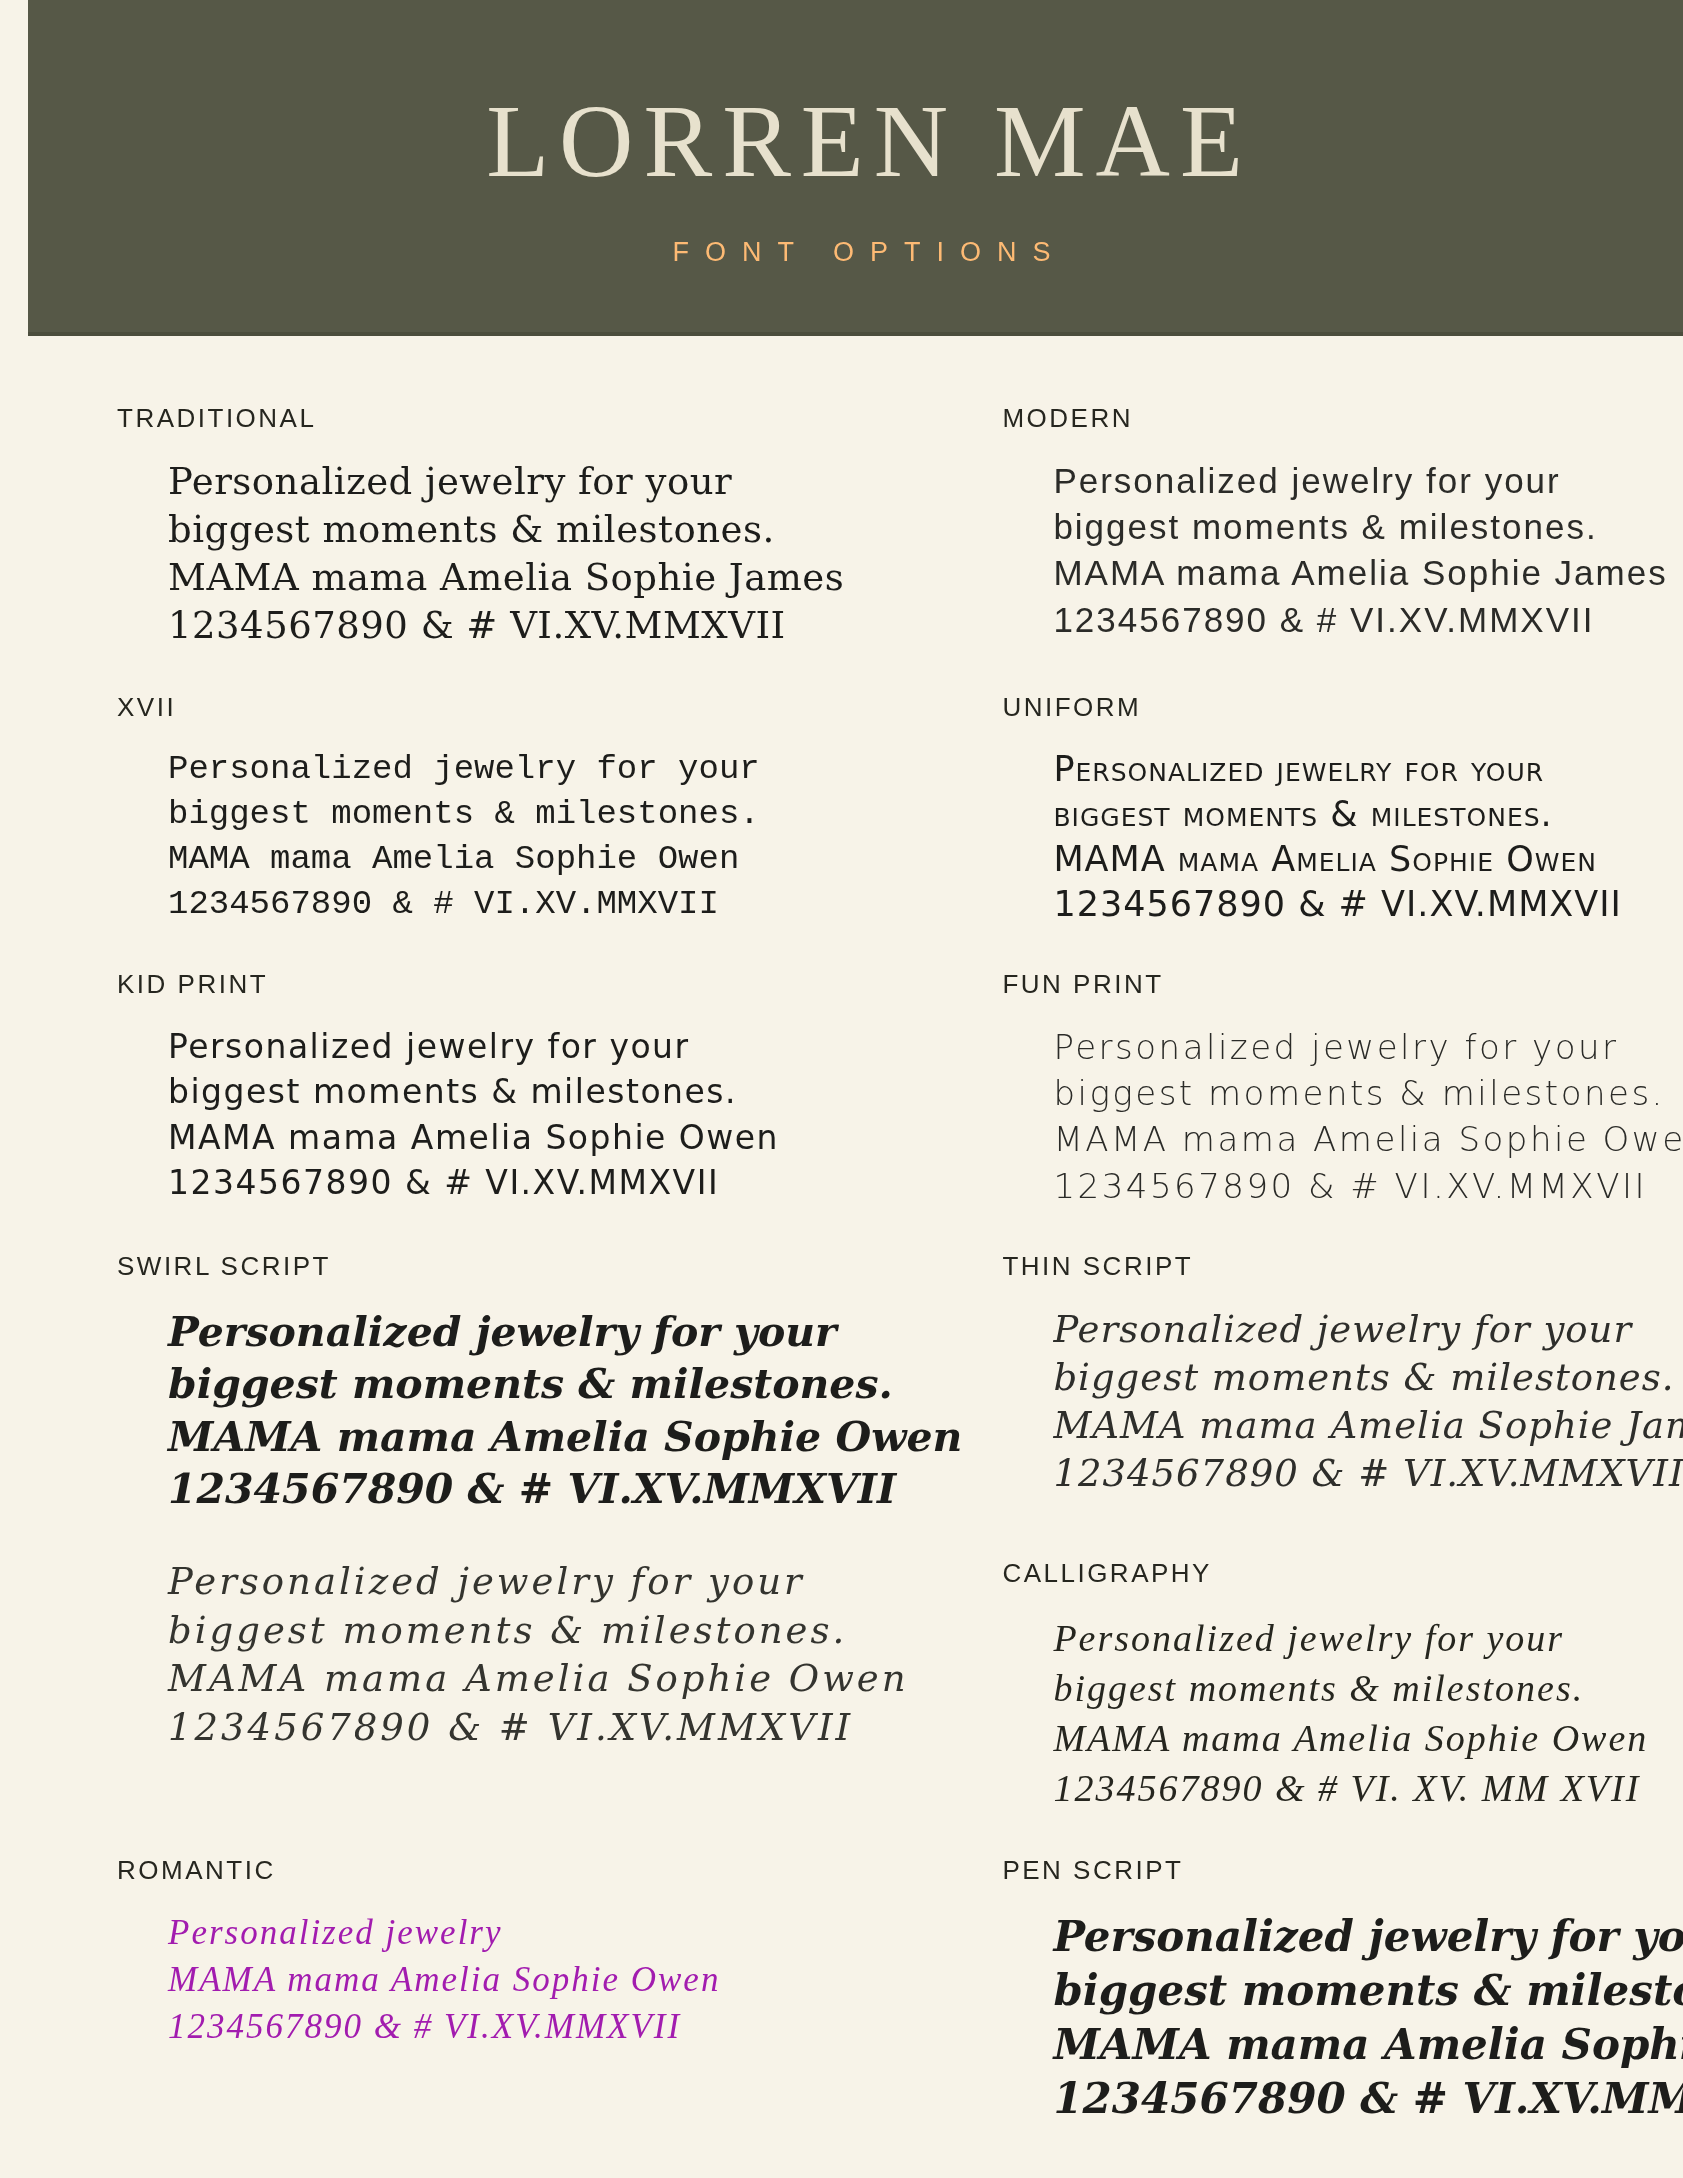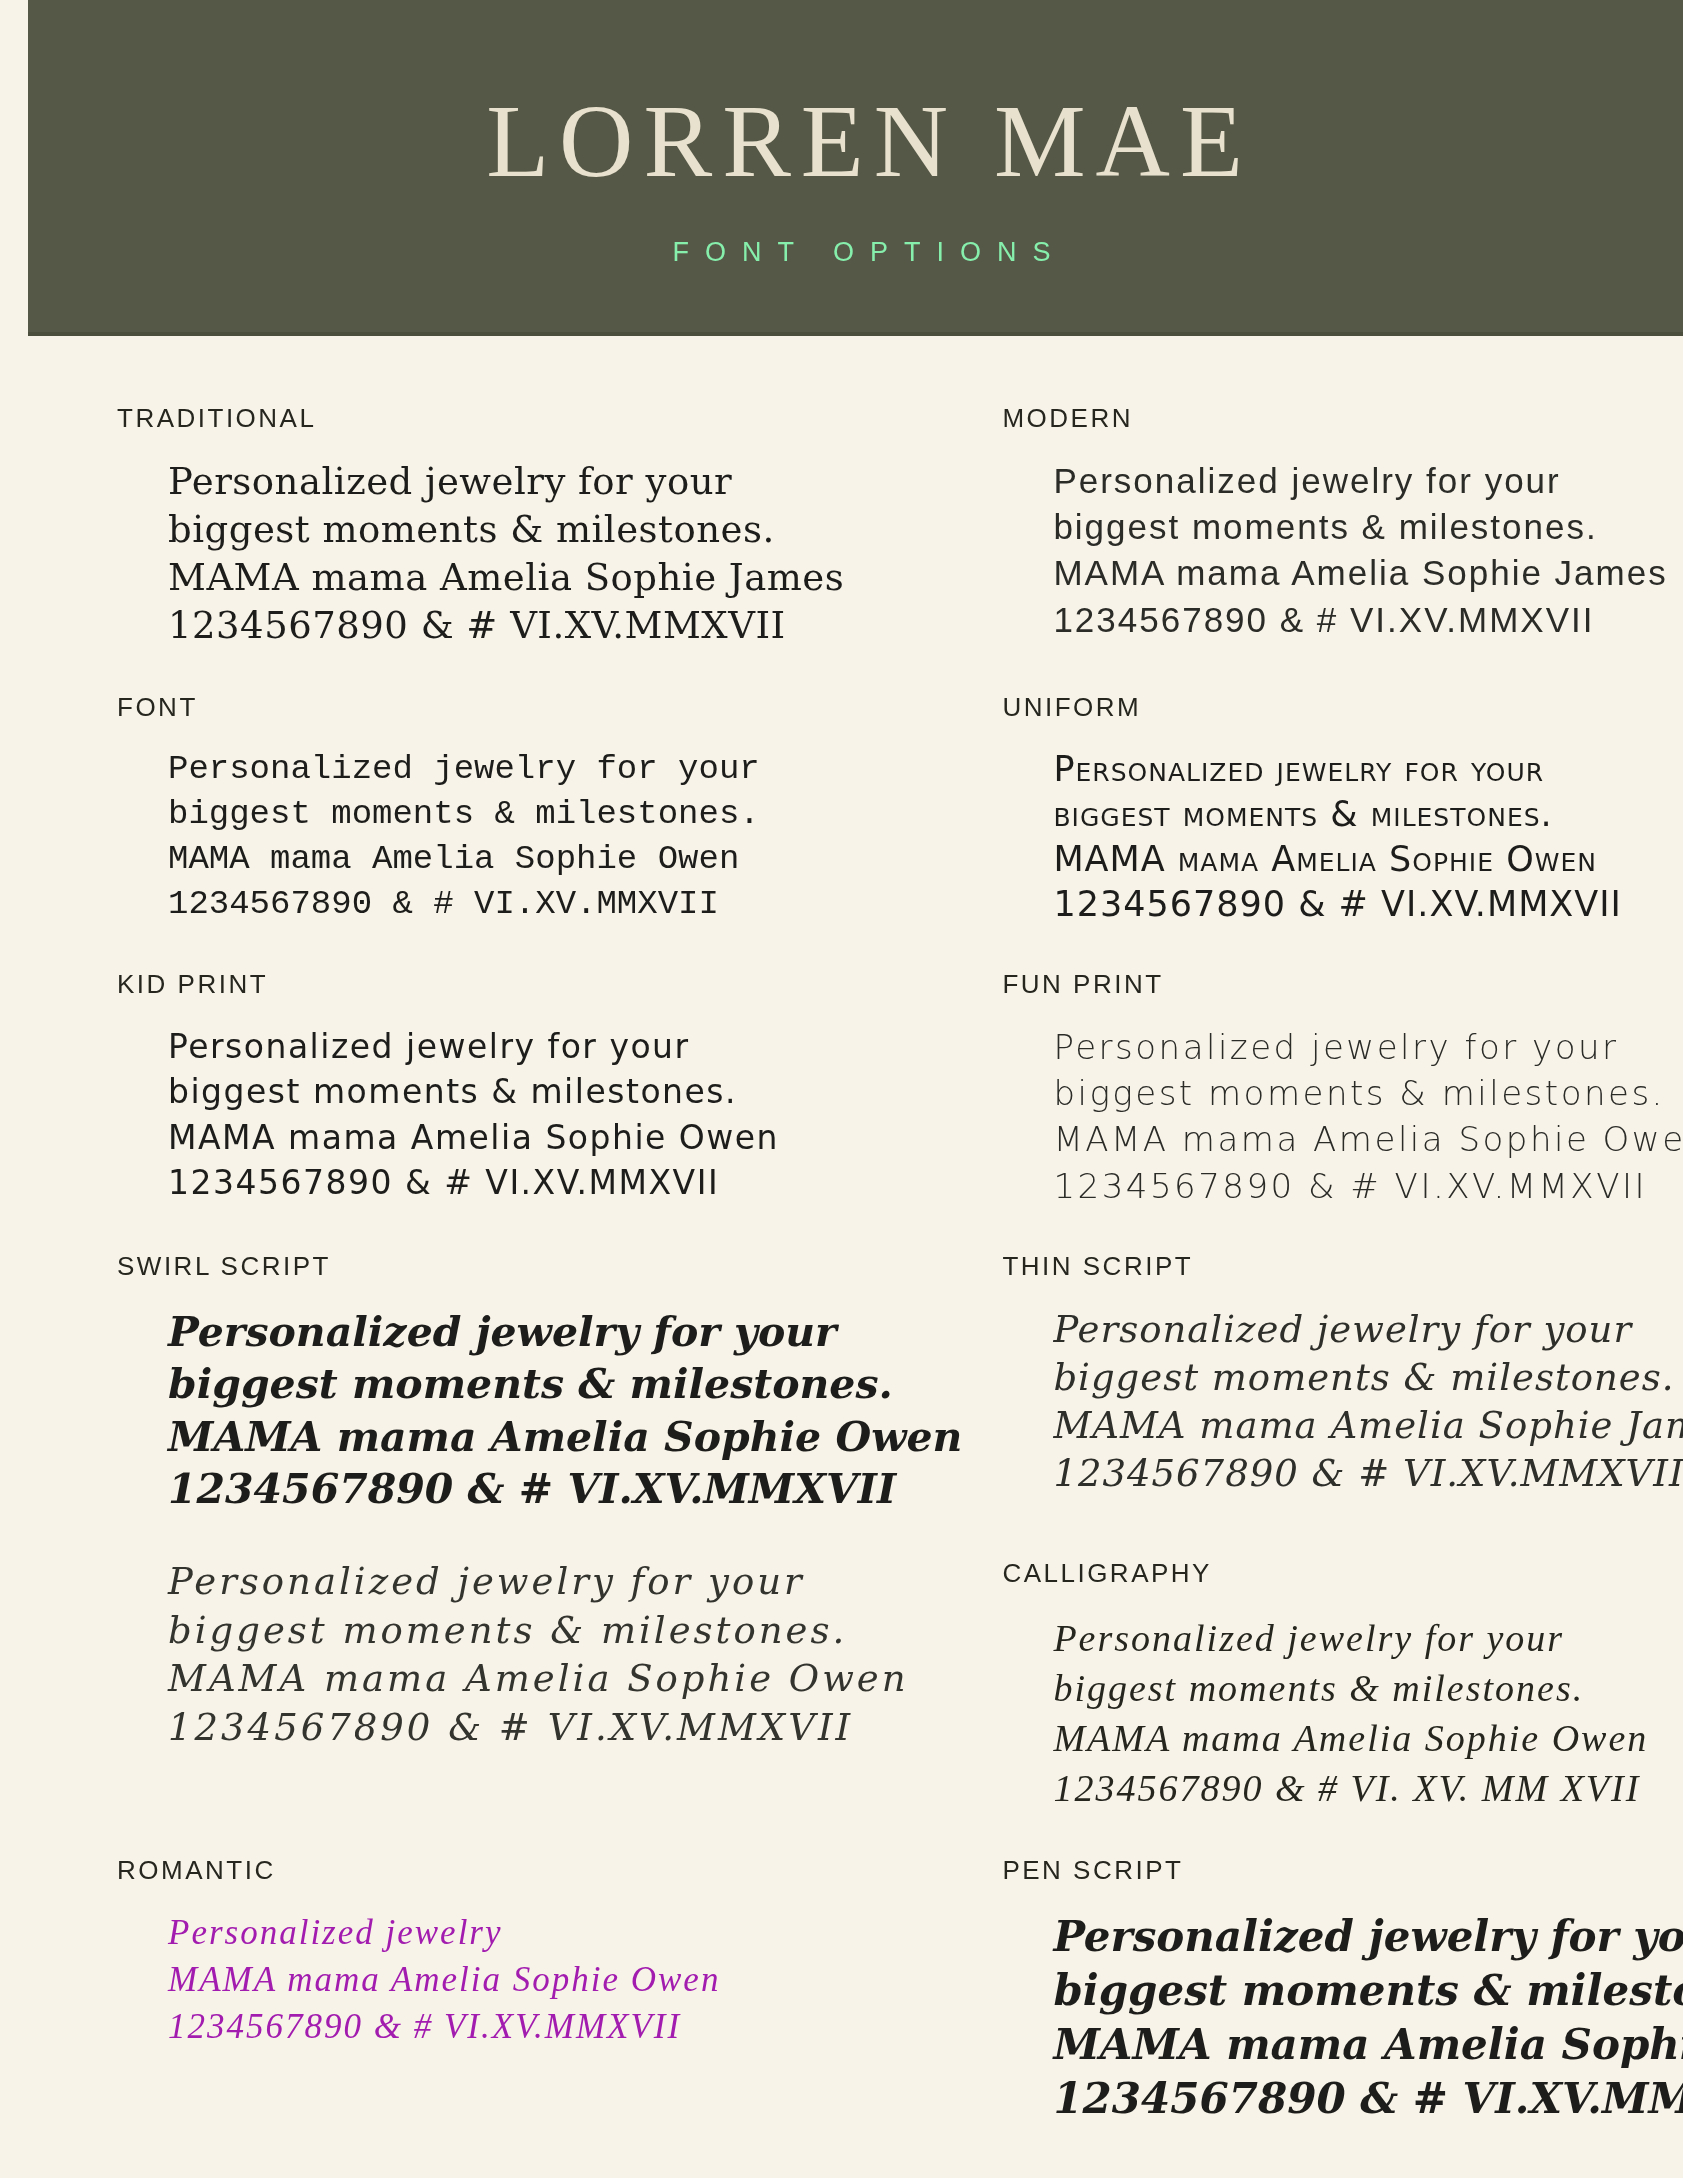--- a/index.html
+++ b/index.html
@@ -35,21 +35,21 @@
     letter-spacing: 10px;
     color: #e7e1cd;
     line-height: 1;
     margin: 26px 0 0 0;
   }
   .brand-subtitle {
     font-family: "Liberation Sans", sans-serif;
     font-weight: 300;
     font-size: 27px;
     letter-spacing: 16px;
-    color: #86efac;
+    color: #fdba74;
     margin-top: 44px;
   }
   
   .edge-strip {
     position: absolute;
     top: 332px;
     bottom: 0;
     right: 0;
     width: 6px;
     background: #565847;
@@ -162,21 +162,21 @@
       <h2 class="section-label">MODERN</h2>
       <div class="sample modern">
         <div class="line">Personalized jewelry for your</div>
         <div class="line">biggest moments &amp; milestones.</div>
         <div class="line">MAMA mama Amelia Sophie James</div>
         <div class="line">1234567890 &amp; # VI.XV.MMXVII</div>
       </div>
     </section>
 
     <section class="font-section">
-      <h2 class="section-label">FONT</h2>
+      <h2 class="section-label">XVII</h2>
       <div class="sample type">
         <div class="line">Personalized jewelry for your</div>
         <div class="line">biggest moments &amp; milestones.</div>
         <div class="line">MAMA mama Amelia Sophie Owen</div>
         <div class="line">1234567890 &amp; # VI.XV.MMXVII</div>
       </div>
     </section>
 
     <section class="font-section">
       <h2 class="section-label">UNIFORM</h2>

